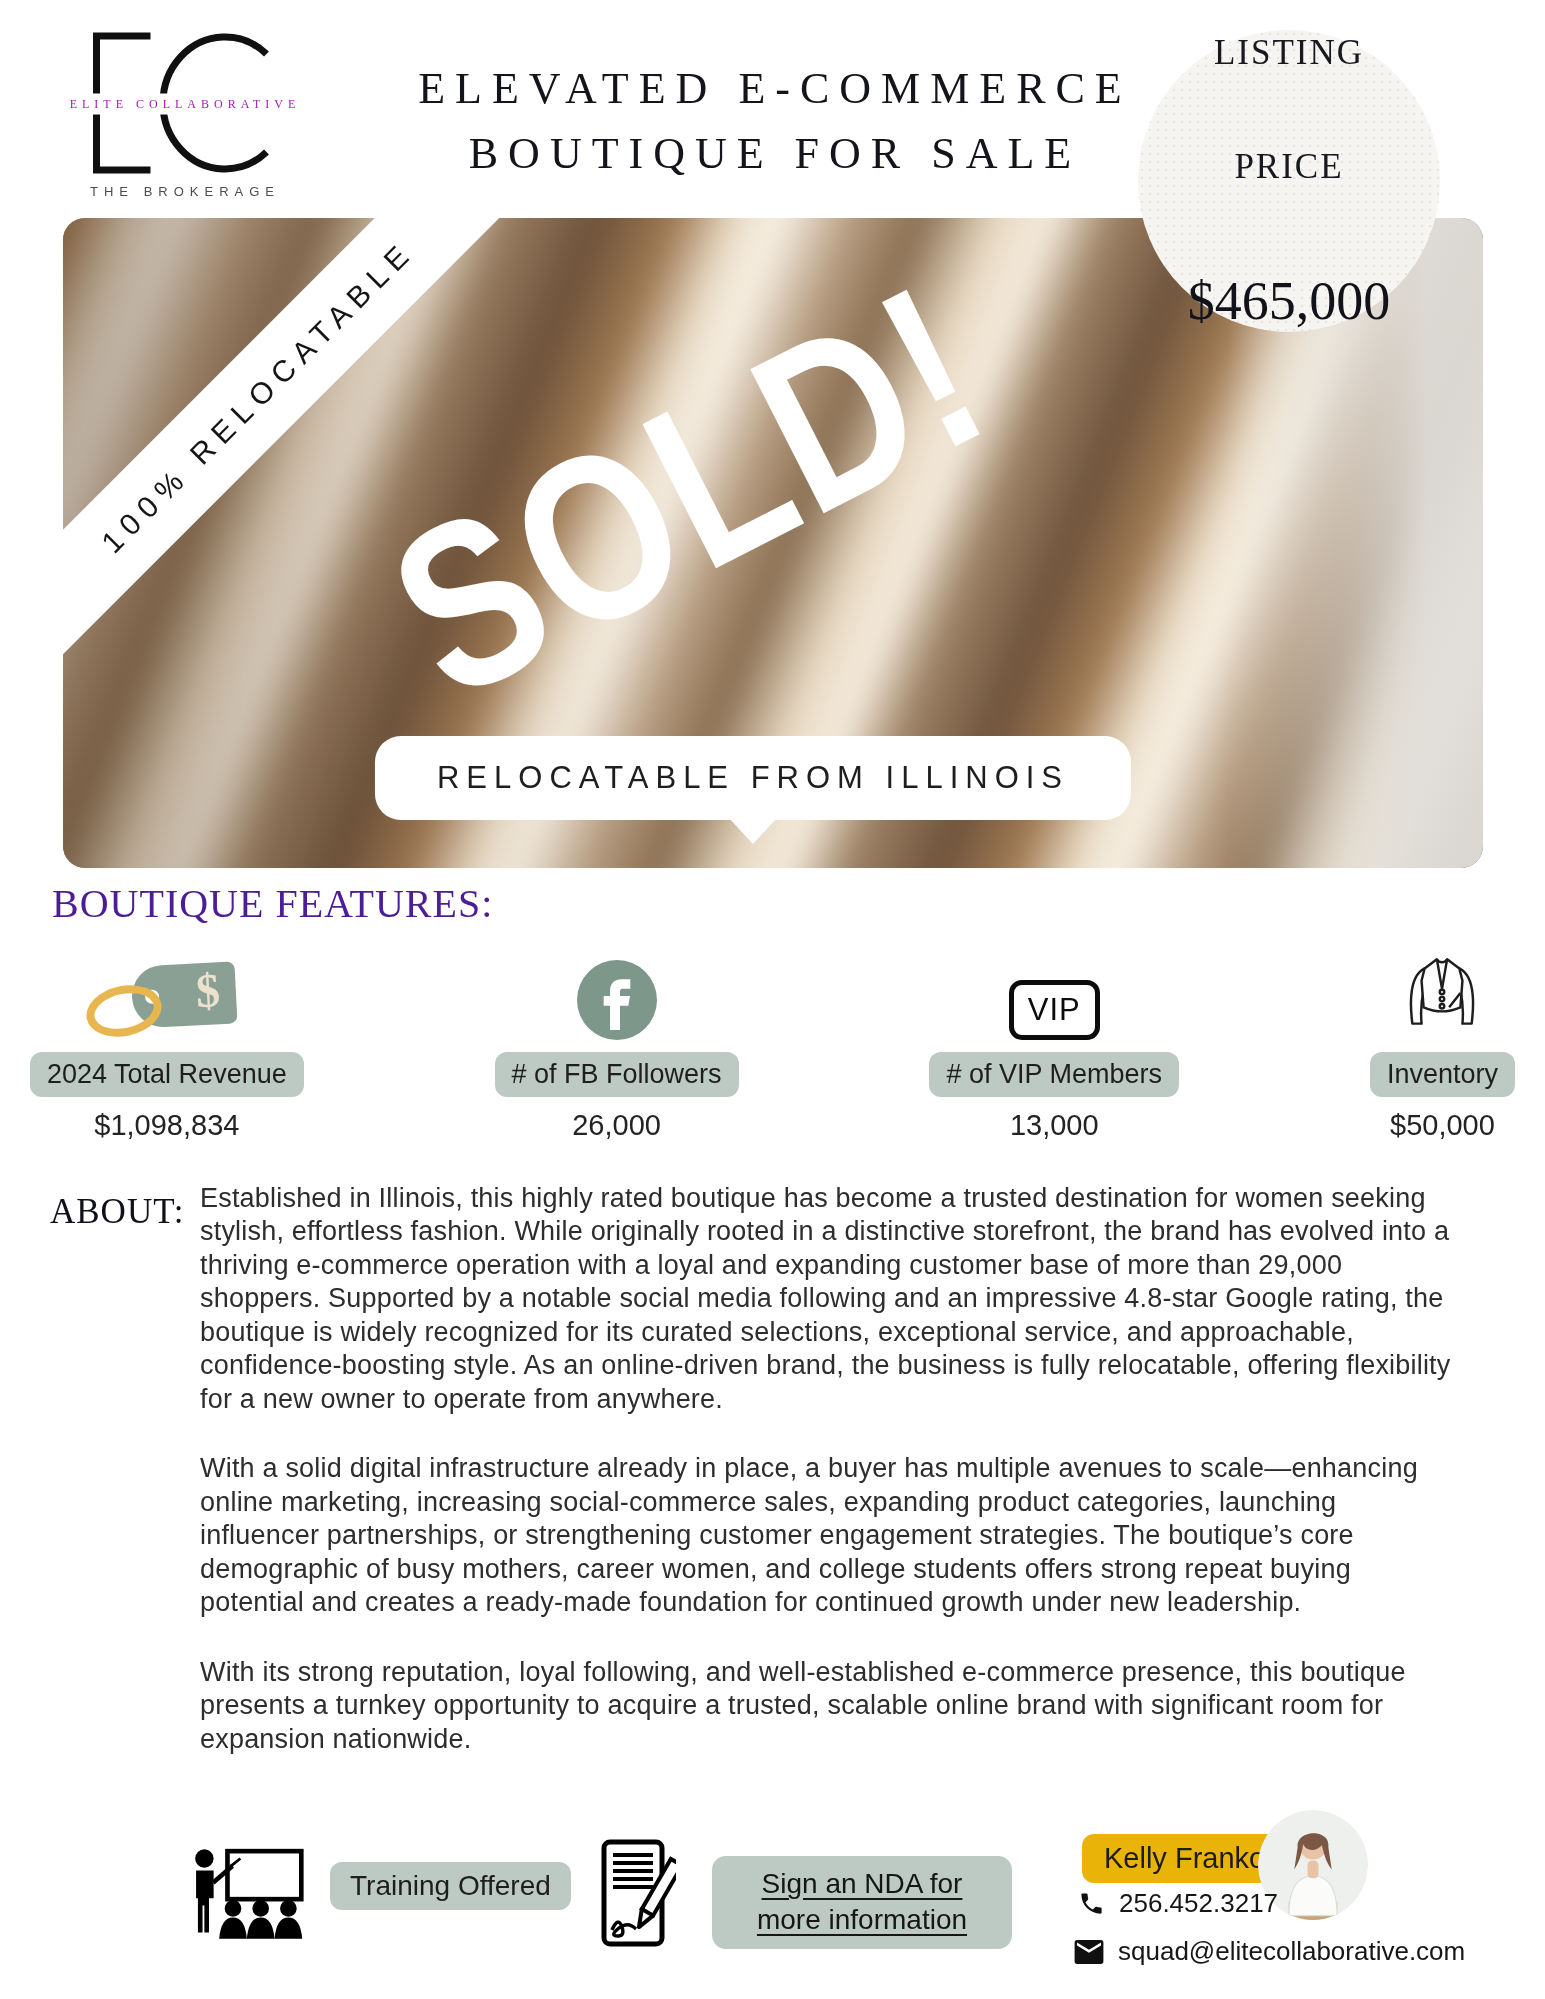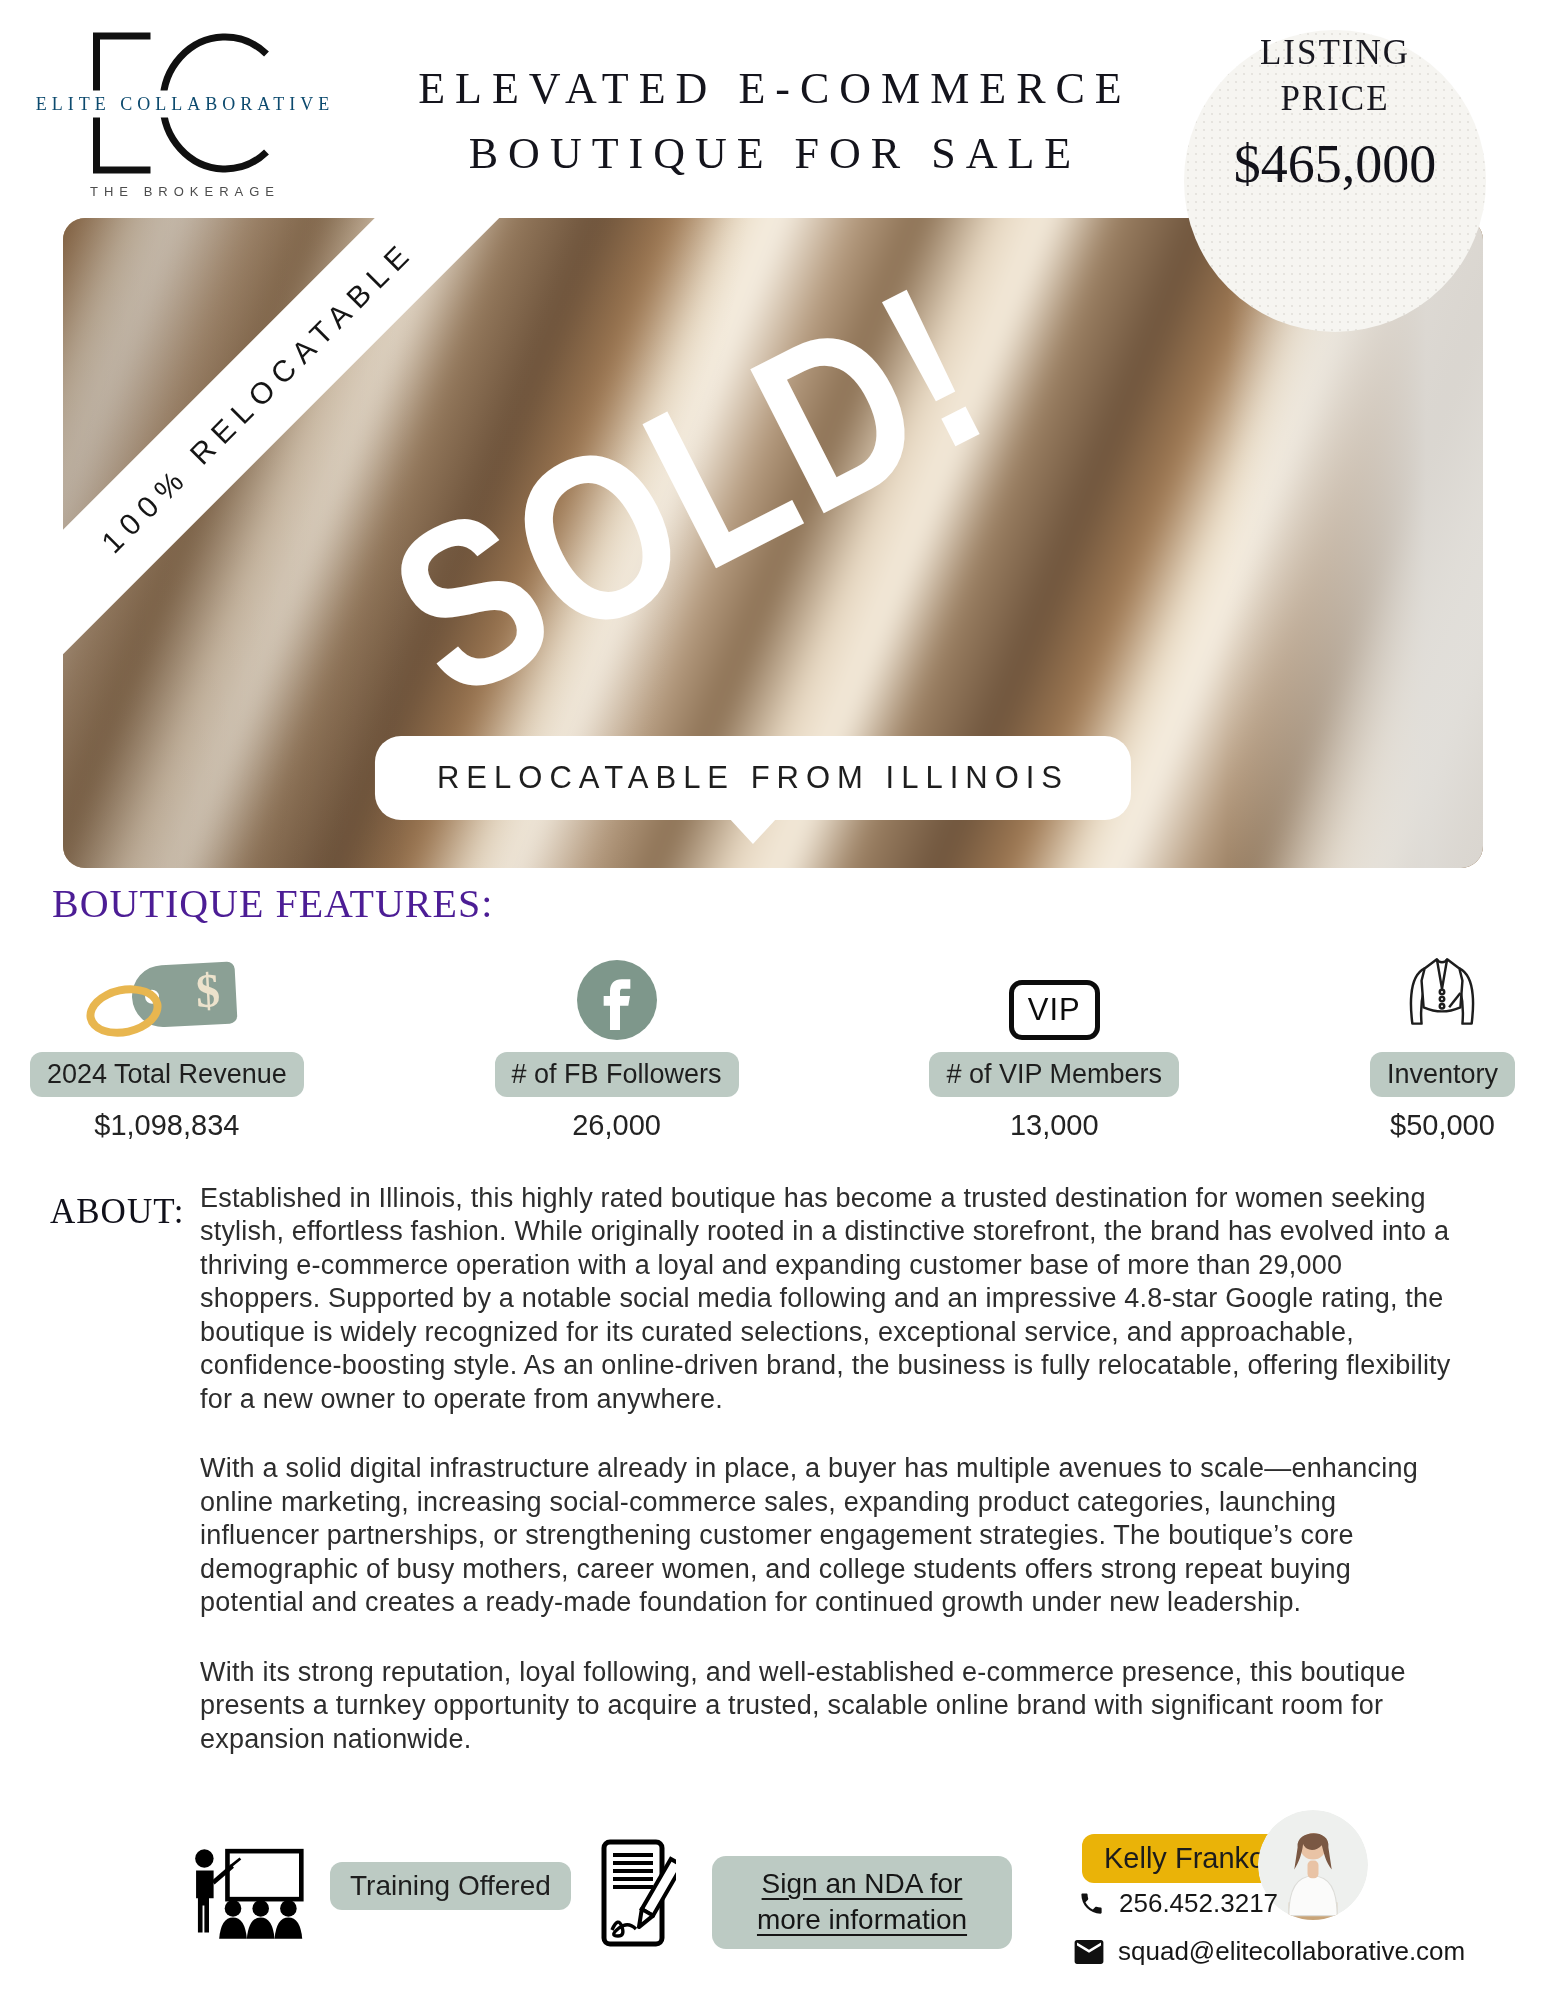--- a/index.html
+++ b/index.html
@@ -4,32 +4,32 @@
 <style>
   html,body{margin:0;padding:0;background:#ffffff;}
   .page{position:relative;width:1545px;height:1999px;background:#fff;overflow:hidden;
         font-family:"Liberation Sans",sans-serif;color:#222;}
 
   
   .logo{position:absolute;left:70px;top:28px;width:230px;}
   .logo svg{display:block;margin:0 auto;}
   .logo-name{position:absolute;left:50%;top:76px;transform:translate(-50%,-50%);
              white-space:nowrap;background:#fff;padding:3px 7px;
-             font-family:"Liberation Serif",serif;font-size:18px;letter-spacing:5px;color:#0c4a6e;}
+             font-family:"Liberation Serif",serif;font-size:12px;letter-spacing:5px;color:#a21caf;}
   .logo-tagline{text-align:center;margin-top:6px;font-size:13px;letter-spacing:6px;color:#4d4d4d;}
 
   .title{position:absolute;left:360px;top:56px;width:830px;text-align:center;z-index:2;
          font-family:"Liberation Serif",serif;font-size:44px;letter-spacing:10px;
          color:#14141c;line-height:1.48;}
 
-  .listing-circle{position:absolute;left:1184px;top:30px;width:302px;height:302px;border-radius:50%;
+  .listing-circle{position:absolute;left:1138px;top:30px;width:302px;height:302px;border-radius:50%;
          background-color:#f6f5f1;
          background-image:radial-gradient(rgba(130,124,108,0.14) 1px,transparent 1.3px);
          background-size:8px 8px;z-index:5;display:flex;flex-direction:column;
-         align-items:center;justify-content:flex-start;text-align:center;}
+         align-items:center;justify-content:space-between;text-align:center;}
   .listing-label{font-family:"Liberation Serif",serif;font-size:35px;letter-spacing:2px;color:#181820;line-height:1.3;}
   .listing-price{font-family:"Liberation Serif",serif;font-size:54px;color:#12121a;margin-top:12px;}
 
   
   .hero{position:absolute;left:63px;top:218px;width:1420px;height:650px;border-radius:22px;
         overflow:hidden;z-index:1;background:#b79b7c;}
   .hero-photo{position:absolute;inset:0;}
   .hero-photo::before{content:'';position:absolute;inset:-50px;
      background:repeating-linear-gradient(112deg,
         #6e543c 0px,#a07a54 70px,#ecdfca 130px,#f7f0e4 170px,#b49a7e 240px,

